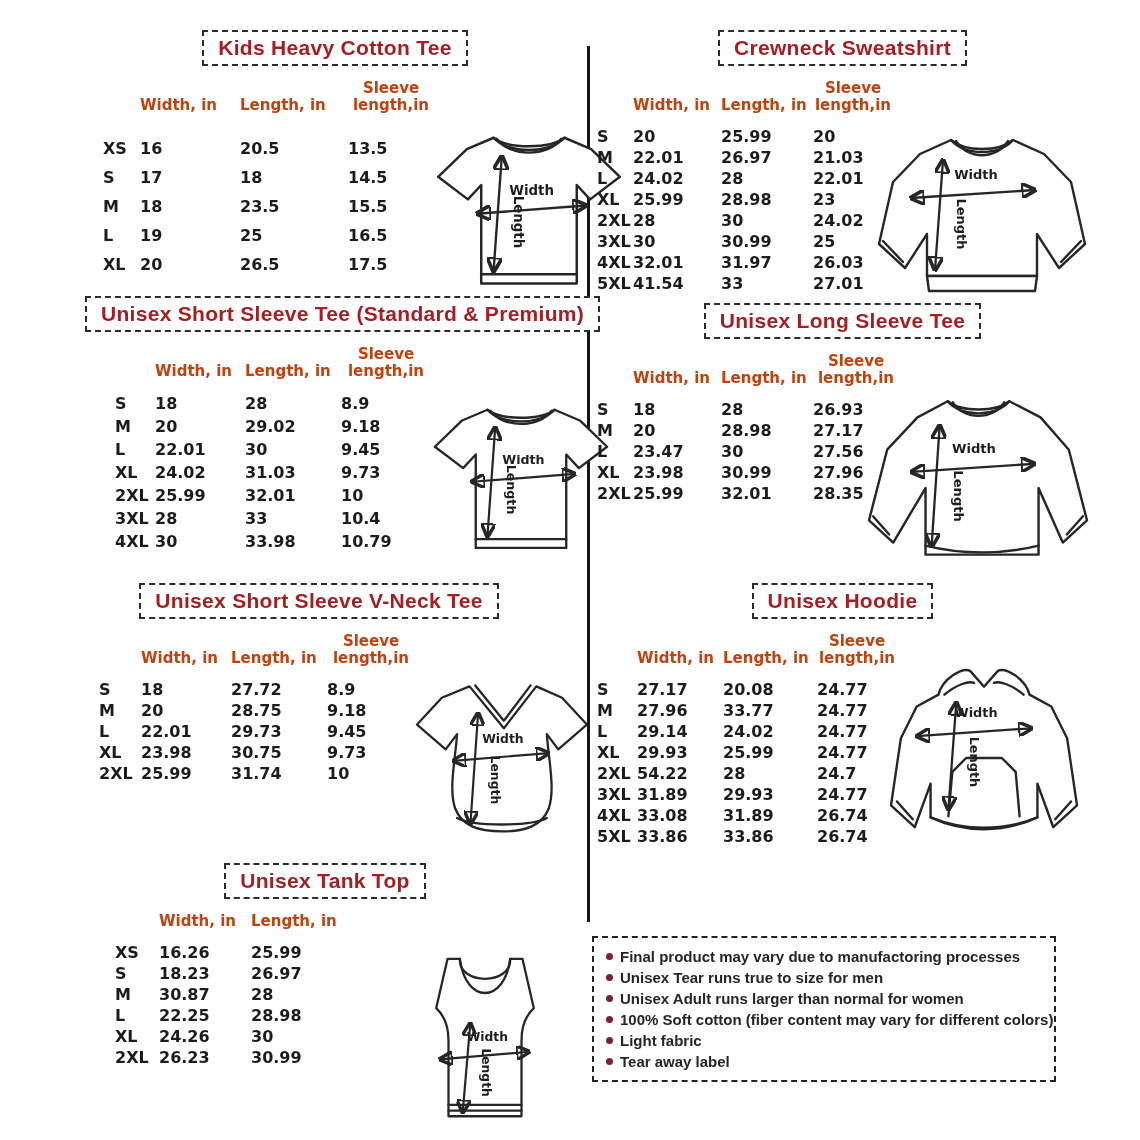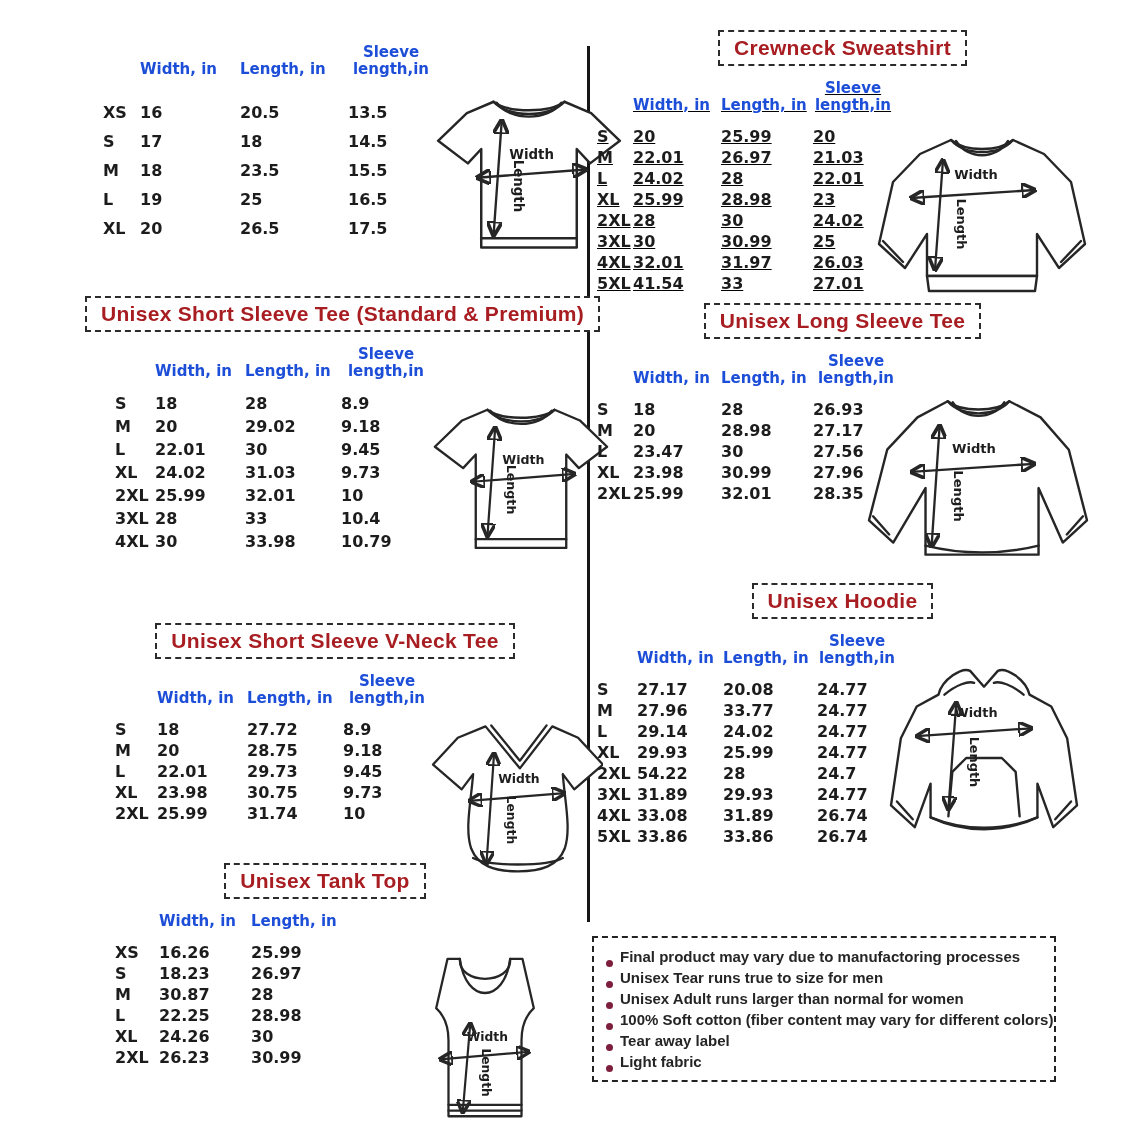--- a/index.html
+++ b/index.html
@@ -4,23 +4,23 @@
 <style>
   * { box-sizing: border-box; margin: 0; padding: 0; }
   body { background: #ffffff; font-family: "DejaVu Sans", sans-serif; }
   .page { position: relative; width: 1140px; height: 1140px; background: #fff; overflow: hidden; }
 
   .divider { position: absolute; left: 587px; top: 46px; width: 3px; height: 876px; background: #161616; }
 
   .sec { position: absolute; }
   #sec-kids       { left: 85px;  top: 30px;  width: 500px; }
   #sec-sstee      { left: 85px;  top: 296px; width: 500px; }
-  #sec-vneck      { left: 85px;  top: 583px; width: 500px; margin-top: 40px; }
+  #sec-vneck      { left: 69px;  top: 583px; width: 500px; }
   #sec-tank       { left: 85px;  top: 863px; width: 480px; }
-  #sec-crew       { left: 595px; top: 30px;  width: 495px; text-decoration: underline; }
+  #sec-crew       { left: 595px; top: 30px;  width: 495px; }
   #sec-longsleeve { left: 595px; top: 303px; width: 495px; }
   #sec-hoodie     { left: 595px; top: 583px; width: 495px; }
 
   .title-wrap { text-align: center; }
   .title-box {
     display: inline-block;
     border: 2px dashed #2b2b2b;
     padding: 4px 14px;
     color: #a81d21;
     font-family: "Liberation Sans", sans-serif;
@@ -33,45 +33,46 @@
 
   .content { display: flex; align-items: flex-start; margin-top: 14px; }
 
   .size-table { color: #1c1c1c; }
   .trow { display: grid; grid-template-columns: var(--cols); }
   .tcell { font-size: 16px; font-weight: 700; line-height: 21px; white-space: pre-line; }
   .rows-tall .tcell { line-height: 29px; }
   .rows-mid  .tcell { line-height: 23px; }
   .thead { align-items: end; margin-bottom: 12px; }
   .gap-lg.thead, .gap-lg .thead { margin-bottom: 20px; }
-  .thead .tcell { color: #1d4ed8; font-size: 15px; line-height: 17px; }
+  .thead .tcell { color: #c2410c; font-size: 15px; line-height: 17px; }
   .thead .two-line { text-align: center; }
 
   .garment svg { display: block; }
   .garment path, .garment line { stroke: #262626; stroke-width: 2.4; fill: none; stroke-linejoin: round; stroke-linecap: round; }
   .garment path.fill { fill: #ffffff; }
   .garment text { font-family: "DejaVu Sans", sans-serif; font-size: 13px; font-weight: bold; fill: #1e1e1e; stroke: none; }
   .garment .arrow { stroke-width: 2.3; }
 
   #notes {
     position: absolute; left: 592px; top: 936px; width: 464px; min-height: 142px;
     border: 2px dashed #222; padding: 8px 10px; background: #fff;
   }
-  .note-row { display: flex; align-items: flex-end; line-height: 21px; }
+  .note-row { display: flex; align-items: flex-start; line-height: 21px; }
   .note-dot { width: 7px; height: 7px; border-radius: 50%; background: #7d1e3c; margin: 7px 7px 0 2px; flex: 0 0 auto; }
   .note-text { font-family: "Liberation Sans", sans-serif; font-size: 15px; font-weight: bold; color: #252525; white-space: nowrap; }
 </style>
 </head>
 <body>
 
 <div class="page">
 
   <div class="divider"></div>
 
   <section class="sec" id="sec-kids">
+    <div class="title-wrap"><div class="title-box">Kids Heavy Cotton Tee</div></div>
     <div class="content">
       <div class="size-table rows-tall gap-lg" style="--cols:37px 100px 108px 86px; margin-left:18px; width:331px;">
           <div class="trow thead gap-lg">
             <div class="tcell size-col"></div>
             <div class="tcell col-head">Width, in</div>
             <div class="tcell col-head">Length, in</div>
             <div class="tcell col-head two-line">Sleeve
 length,in</div>
           </div>
           <div class="trow">
@@ -561,21 +562,21 @@
       <div class="note-row">
         <span class="note-dot"></span>
         <span class="note-text">Unisex Adult runs larger than normal for women</span>
       </div>
       <div class="note-row">
         <span class="note-dot"></span>
         <span class="note-text">100% Soft cotton (fiber content may vary for different colors)</span>
       </div>
       <div class="note-row">
         <span class="note-dot"></span>
-        <span class="note-text">Tear away label</span>
+        <span class="note-text">Light fabric</span>
       </div>
       <div class="note-row">
         <span class="note-dot"></span>
-        <span class="note-text">Light fabric</span>
+        <span class="note-text">Tear away label</span>
       </div>
     </div>
 
 </div>
 
 </body></html>

